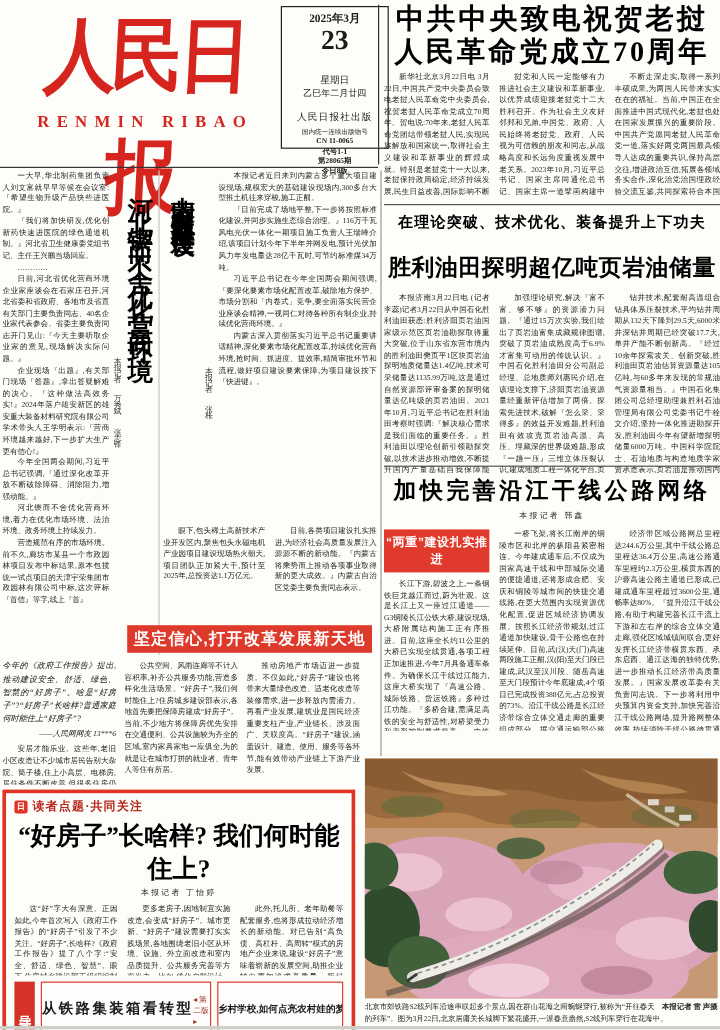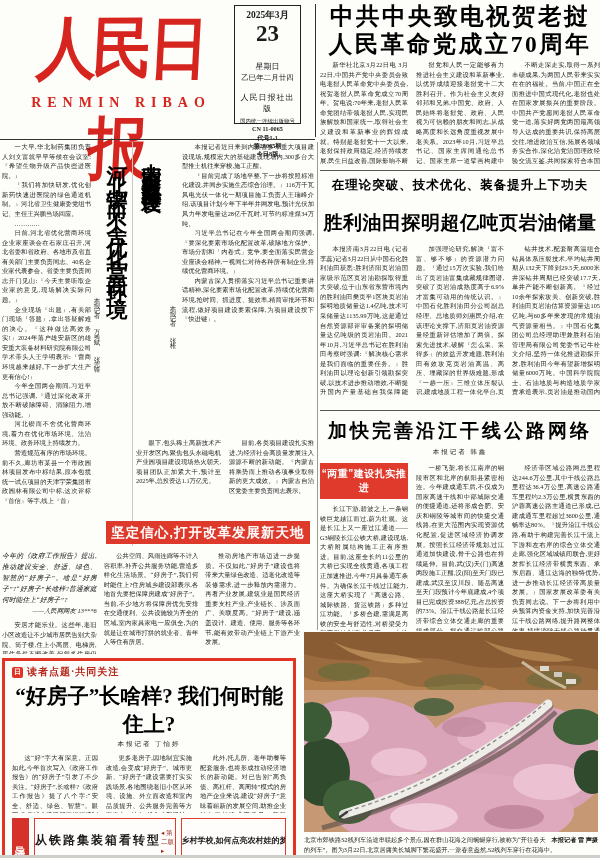--- a/index.html
+++ b/index.html
@@ -8,21 +8,21 @@
   .abs { position:absolute; }
 
   
   .brand-cn { left:10px; top:2px; width:222px; height:90px; font-size:60px; font-weight:900; color:#d6251f;
               line-height:90px; text-align:center; letter-spacing:-4px; font-family:"DejaVu Serif", serif;
               transform:skewX(-3deg) scaleY(1.12); }
   .brand-py { left:10px; top:95px; width:222px; text-align:center; color:#d6251f; font-weight:bold;
               font-size:14px; letter-spacing:6px; font-family:"Liberation Serif", serif; }
   .brand-url { left:6px; top:118px; width:230px; text-align:center; color:#d6251f; font-weight:bold;
                font-size:8.5px; font-family:"Liberation Sans", sans-serif; }
-  .date-box { left:234px; top:5px; width:67px; height:119px; border:1.5px solid #222; padding:3px 2px;
+  .date-box { left:234px; top:5px; width:90px; height:119px; border:1.5px solid #222; padding:3px 2px;
               text-align:center; background:#fdfdfa; }
   .db-month { font-size:9.5px; font-weight:bold; }
   .db-day { font-size:23px; font-weight:bold; line-height:1.05; }
   .db-week { font-size:8px; margin-top:15px; }
   .db-lunar { font-size:7.5px; margin-top:1px; }
   .db-pub { font-size:8px; margin-top:9px; letter-spacing:1px; }
   .db-serial-label { font-size:5.5px; margin-top:4px; }
   .db-small { font-size:6.2px; font-weight:bold; line-height:1.35; }
   .vdiv1 { left:315px; top:4px; width:0; height:133px; border-left:1.5px solid #333; }
   .hrule1 { left:0; top:139px; width:315px; border-top:1.5px solid #333; }
@@ -57,21 +57,21 @@
             font-weight:900; font-size:13.5px; line-height:23px; letter-spacing:1px;
             font-family:"Liberation Sans", sans-serif; }
 
   
   .shengli { left:320px; top:170px; width:280px; height:222px; border-top:1px solid #555; padding-top:6px; }
   .kicker { text-align:center; font-size:12.5px; font-weight:bold; letter-spacing:1px; color:#000; }
   .shengli-head { text-align:center; font-size:19px; font-weight:900; letter-spacing:0.5px; margin-top:16px; color:#000; }
   .shengli-cols { margin-top:8px; height:154px; }
 
   
-  .gonglu { left:320px; top:410px; width:280px; height:232px; border-top:1px solid #555; padding-top:7px; }
+  .gonglu { left:320px; top:388px; width:280px; height:232px; border-top:1px solid #555; padding-top:7px; }
   .gonglu-head { text-align:center; font-size:19px; font-weight:900; letter-spacing:3px; color:#000; }
   .gonglu-byl { text-align:center; font-size:6.5px; margin-top:4px; letter-spacing:2px; }
   .gonglu-cols { margin-top:6px; height:168px; }
   .badge { display:block; background:#df3a2c; color:#fff; font-weight:900; font-size:10px; text-align:center;
            padding:4px 1px; margin-bottom:5px; letter-spacing:0.5px; font-family:"Liberation Sans", sans-serif; }
 
   
   .prelude { left:2px; top:551px; width:298px; height:103px; display:flex; gap:7px; overflow:hidden; }
   .pr-col { flex:1; overflow:hidden; }
   .quote { font-size:6.8px; line-height:1.6; font-style:italic; color:#111; text-align:justify; }

